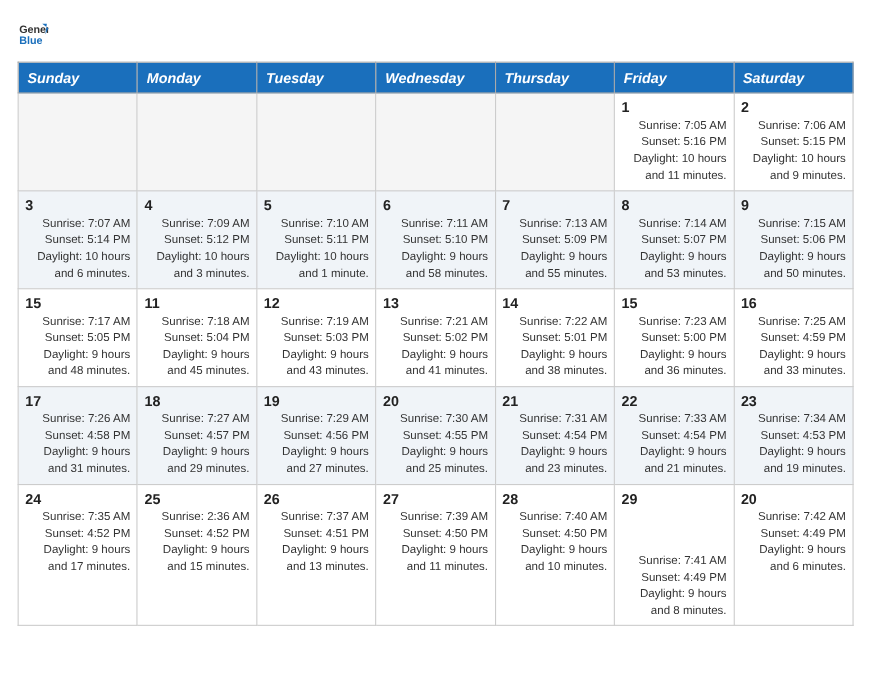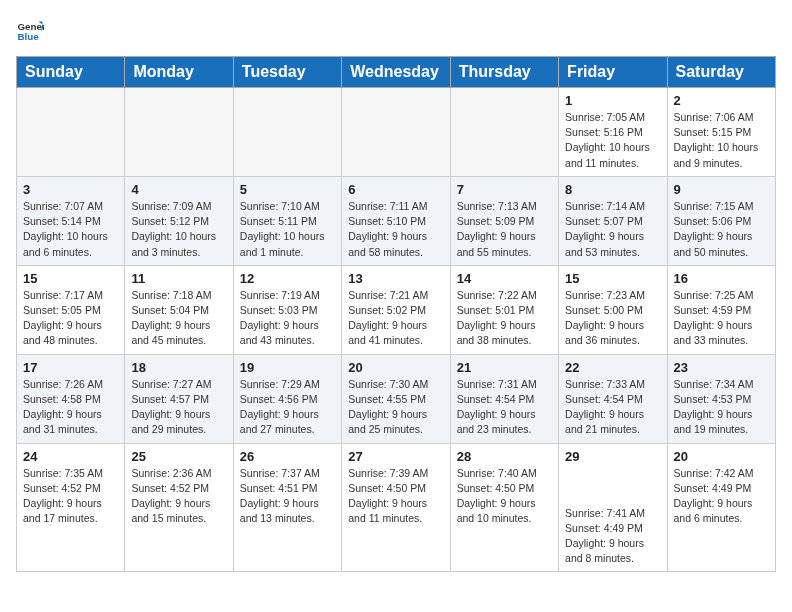--- a/index.html
+++ b/index.html
@@ -42,23 +42,24 @@
     .calendar-table {
       width: 100%;
       border-collapse: collapse;
       table-layout: fixed;
     }
     .calendar-table th {
       background-color: #1a6fbc;
       color: #fff;
       text-align: left;
       padding: 6px 8px;
-      font-size: 16px;
+      font-size: 13px;
       font-weight: bold;
       border: 1px solid #aaa;
+      font-style: italic;
     }
     .calendar-table td {
       border: 1px solid #ccc;
       vertical-align: top;
       padding: 5px 6px;
       font-size: 11px;
       color: #333;
       height: 88px;
       background: #fff;
     }
@@ -69,20 +70,21 @@
       font-size: 13px;
       font-weight: bold;
       color: #222;
       display: block;
       margin-bottom: 2px;
     }
     .day-info {
       font-size: 10.5px;
       line-height: 1.45;
       color: #333;
+      text-align: right;
     }
     
     .row-shaded td {
       background: #f0f4f8;
     }
   </style>
 </head>
 <body>
 
 <div class="header-area">

